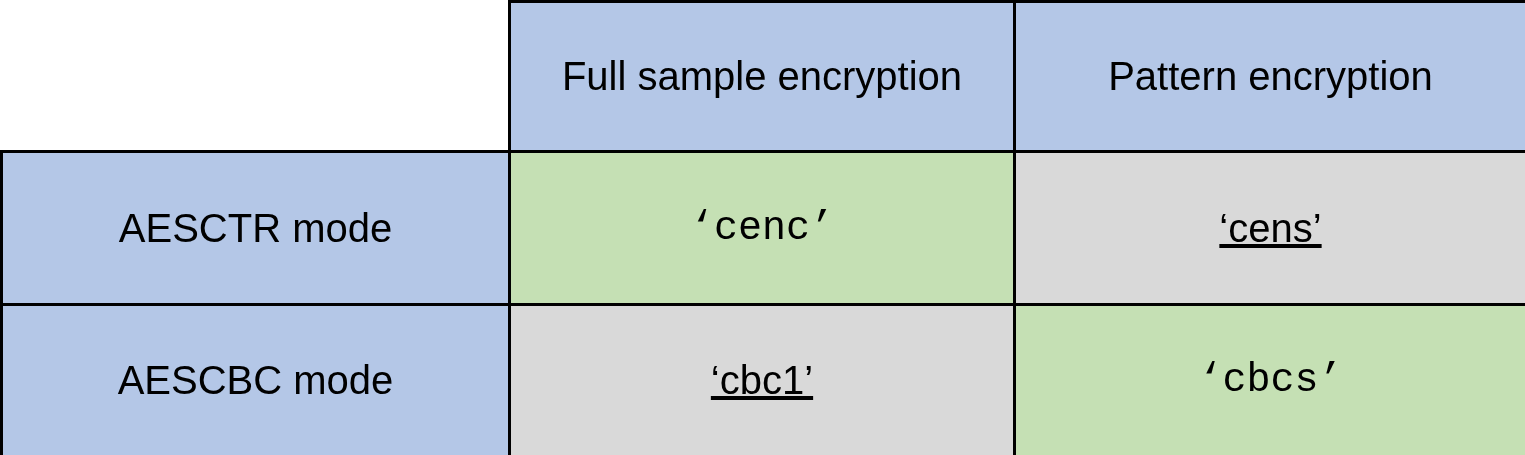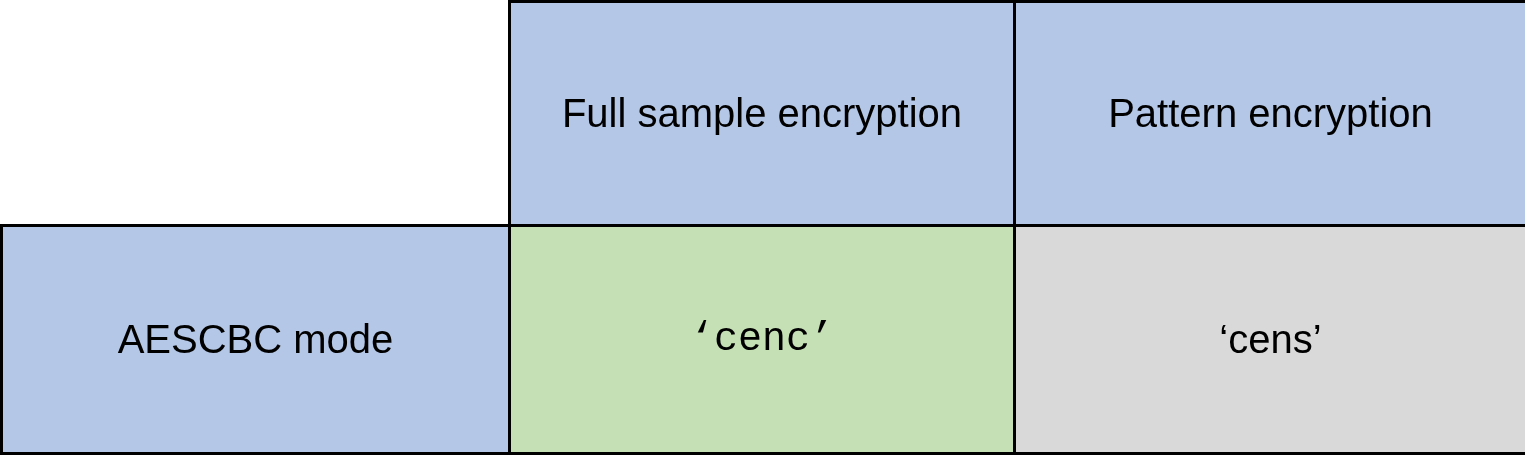--- a/index.html
+++ b/index.html
@@ -37,38 +37,43 @@
     padding: 0;
     overflow: hidden;
     white-space: nowrap;
   }
   .corner {
     border: none;
     background: var(--background, #ffffff);
   }
   .blue  { background: var(--header_blue, #b4c7e7); }
   .green { background: var(--green_highlight, #c5e0b4); font-family: Liberation Mono, monospace; }
-  .gray  { background: var(--gray_cell, #d9d9d9); }
+  .gray  { background: var(--gray_cell, #d9d9d9); text-decoration: underline; }
 </style>
 </head>
 <body>
 
 <div class="canvas">
   <table class="scheme-table">
     <colgroup>
       <col class="c0">
         <col class="c1">
         <col class="c2">
     </colgroup>
     <tbody>
       <tr class="r0">
         <td class="corner"></td>
         <th class="blue">Full sample encryption</th>
         <th class="blue">Pattern encryption</th>
       </tr>
       <tr class="r1">
-        <th class="blue">AESCBC mode</th>
+        <th class="blue">AESCTR mode</th>
         <td class="green">‘cenc’</td>
         <td class="gray">‘cens’</td>
+      </tr>
+      <tr class="r2">
+        <th class="blue">AESCBC mode</th>
+        <td class="gray">‘cbc1’</td>
+        <td class="green">‘cbcs’</td>
       </tr>
     </tbody>
   </table>
 </div>
 
 </body></html>

